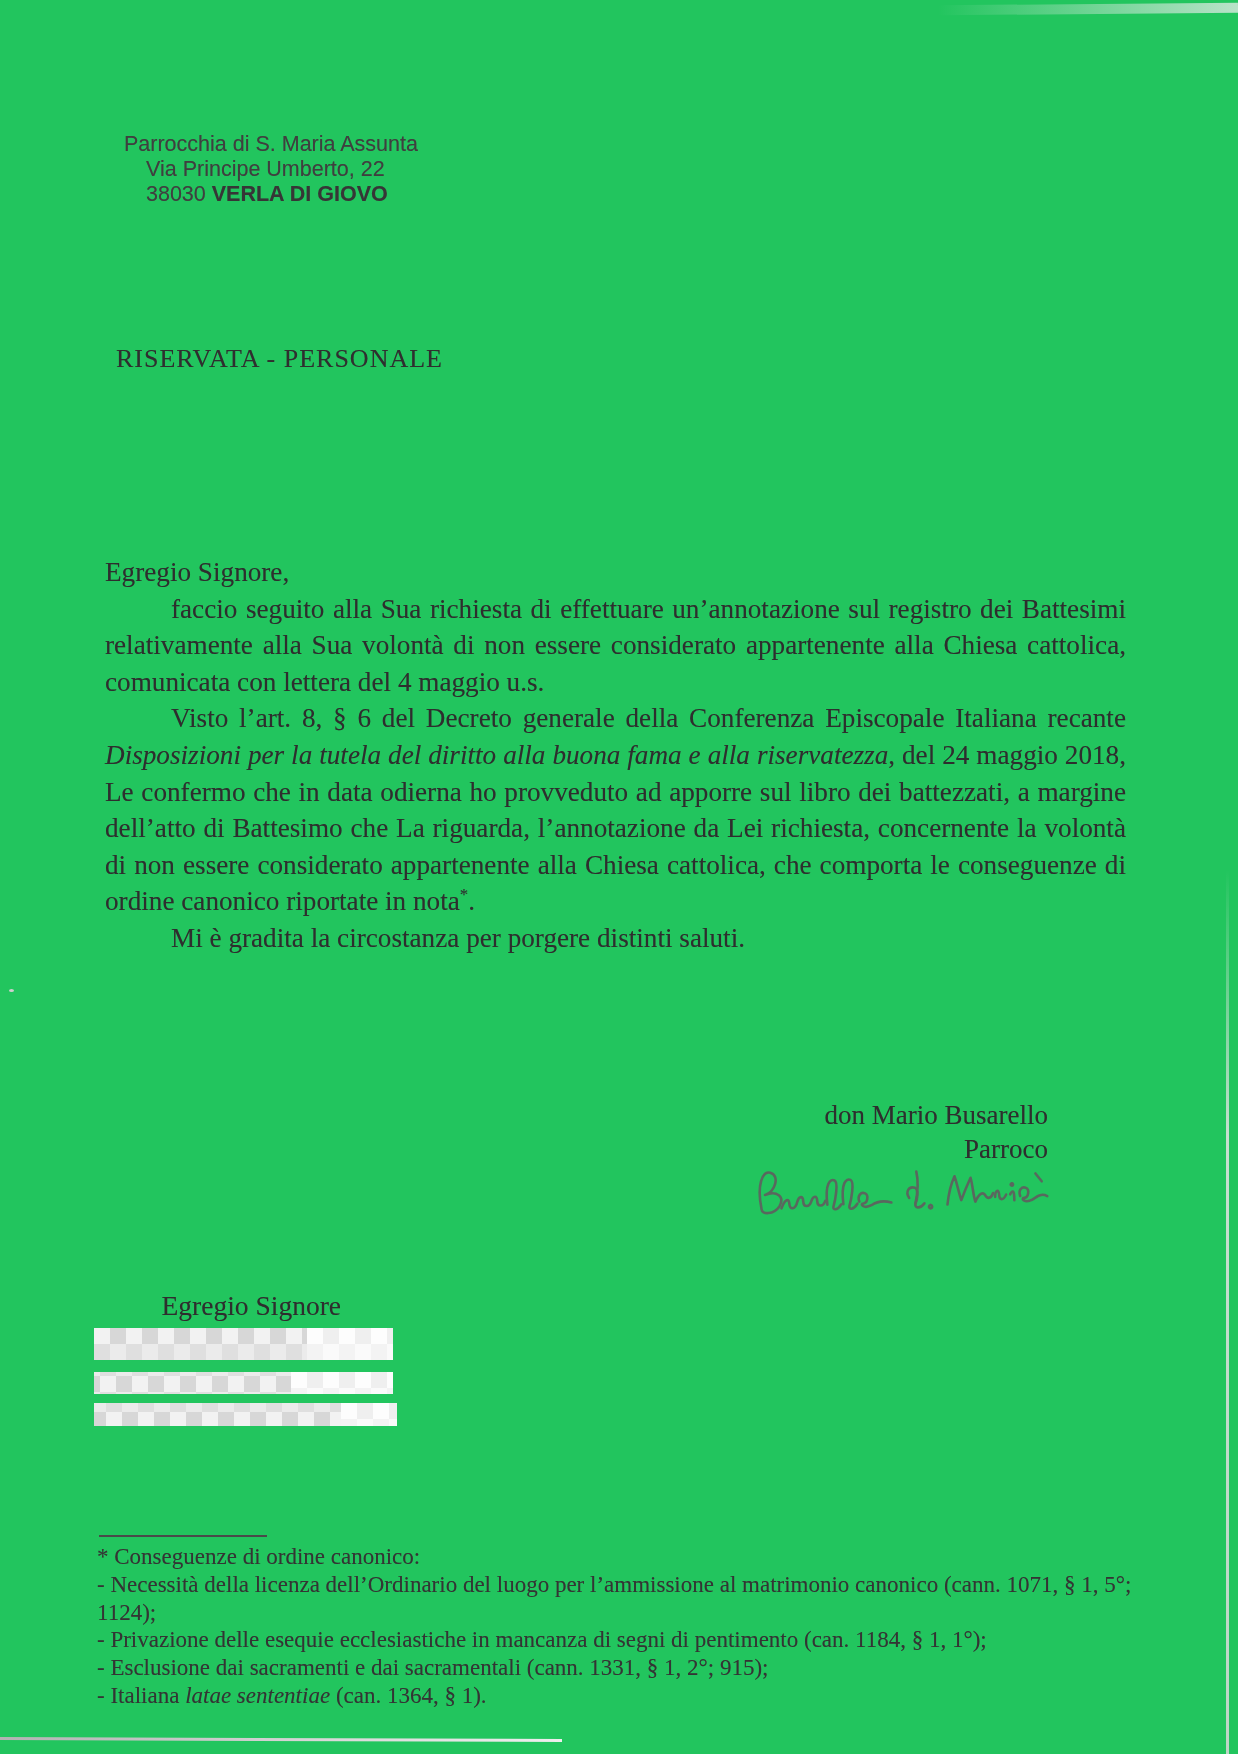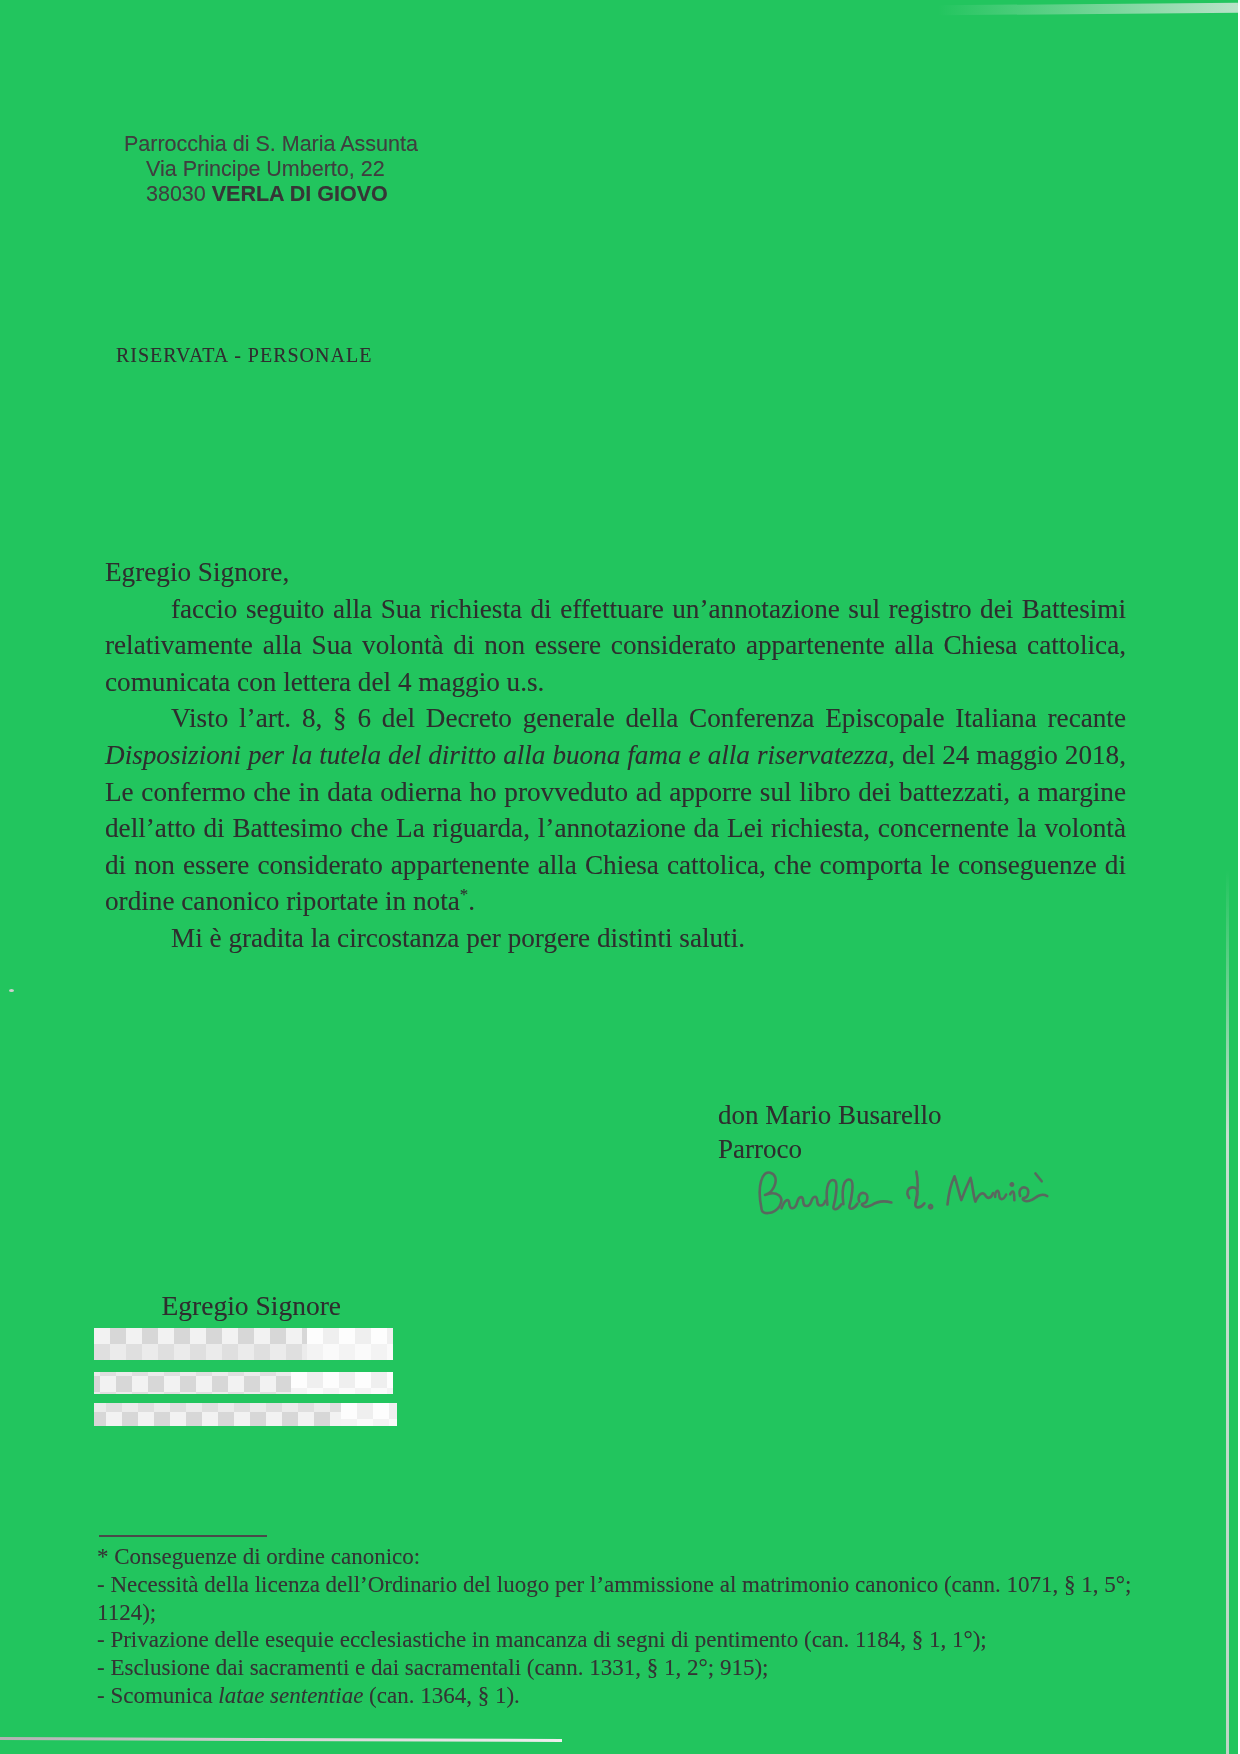--- a/index.html
+++ b/index.html
@@ -17,21 +17,21 @@
     font-family:"Liberation Sans", sans-serif;
     font-size:21.5px;line-height:25px;color:#3f3f3f;
     text-shadow:0 0 .5px rgba(70,70,70,.45);
     white-space:nowrap;
   }
   .letterhead .lh2,.letterhead .lh3{margin-left:22px;}
   .letterhead b{font-weight:bold;color:#363636;}
   
   .classification{
     position:absolute;left:116px;top:344px;
-    font-size:20px;letter-spacing:1px;color:#2f2f2f;
+    font-size:26px;letter-spacing:1px;color:#2f2f2f;
     text-shadow:0 0 .6px rgba(60,60,60,.4);
     white-space:nowrap;
   }
   
   .dateline{
     position:absolute;left:740px;top:438px;
     font-size:28.5px;color:#2c2c2c;
     text-shadow:0 0 .6px rgba(60,60,60,.4);
     white-space:nowrap;
   }
@@ -40,21 +40,21 @@
     position:absolute;left:105px;top:554px;width:1021px;
     font-size:27.2px;line-height:36.6px;color:#2e2e2e;
     text-shadow:0 0 .6px rgba(60,60,60,.35);
   }
   .body-block p{margin:0;text-align:justify;}
   .body-block p.para{text-indent:66px;}
   .body-block sup{font-size:.62em;line-height:0;}
   
   .sig-block{
     position:absolute;left:718px;top:1098px;width:330px;
-    text-align:left;font-size:27px;line-height:34px;color:#2e2e2e;
+    text-align:right;font-size:27px;line-height:34px;color:#2e2e2e;
     text-shadow:0 0 .6px rgba(60,60,60,.35);
   }
   .sig-svg{
     position:absolute;left:750px;top:1152px;width:312px;height:80px;
     transform:rotate(-2deg);
   }
   
   .recipient{
     position:absolute;left:97px;top:1292px;
     font-size:27.5px;line-height:28px;color:#2e2e2e;
@@ -162,20 +162,20 @@
     <div class="pix r2"></div>
     <div class="pix r3"></div>
   </div>
 
   <div class="footnote">
     <div class="fn-rule"></div>
     <p>* Conseguenze di ordine canonico:</p>
     <p>- Necessità della licenza dell’Ordinario del luogo per l’ammissione al matrimonio canonico (cann. 1071, § 1, 5°; 1124);</p>
     <p>- Privazione delle esequie ecclesiastiche in mancanza di segni di pentimento (can. 1184, § 1, 1°);</p>
     <p>- Esclusione dai sacramenti e dai sacramentali (cann. 1331, § 1, 2°; 915);</p>
-    <p><span>- Scomunica </span><em>latae sententiae</em><span> (can. 1364, § 1).</span></p>
+    <p><span>- Italiana </span><em>latae sententiae</em><span> (can. 1364, § 1).</span></p>
   </div>
 
   <div class="speck"></div>
   <div class="line-bottom"></div>
   <div class="line-right"></div>
 
 </div>
 
 </body></html>

